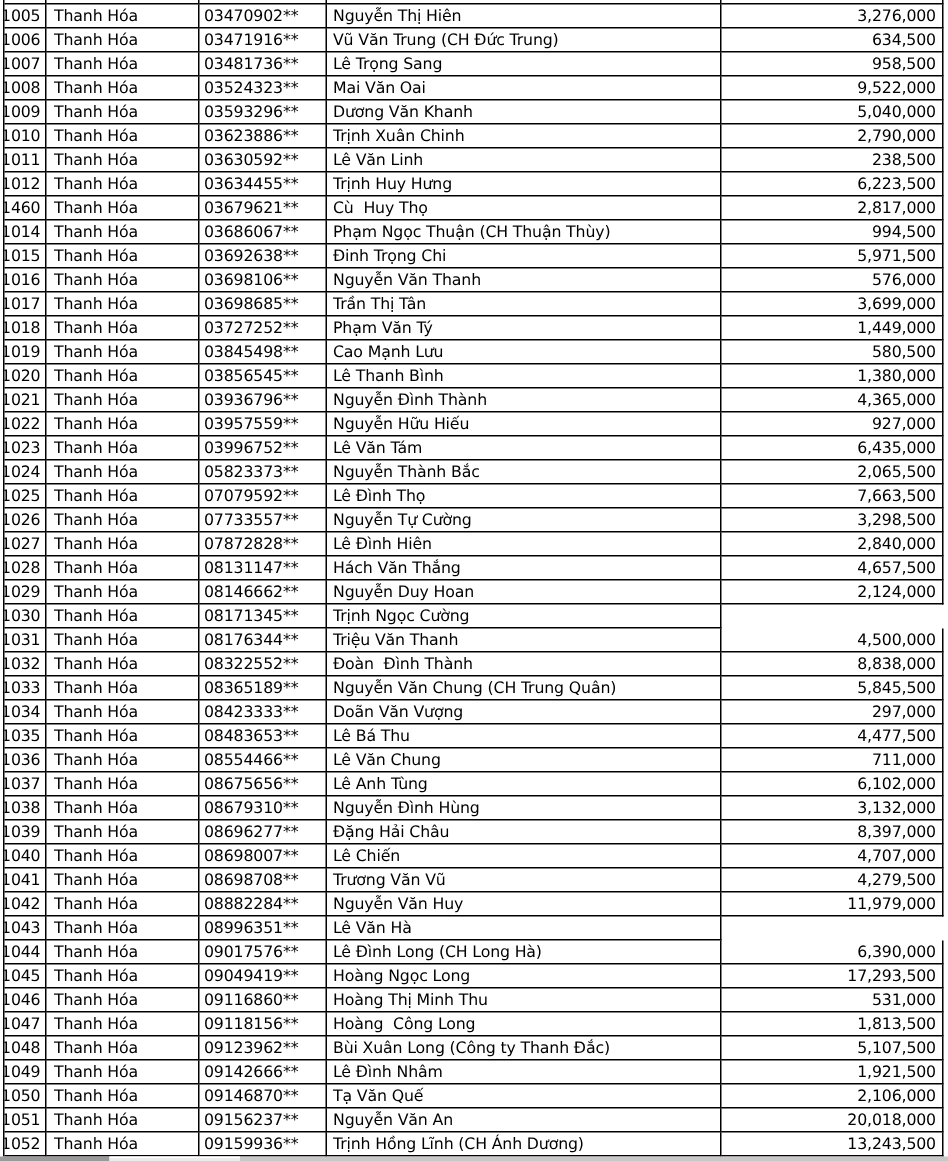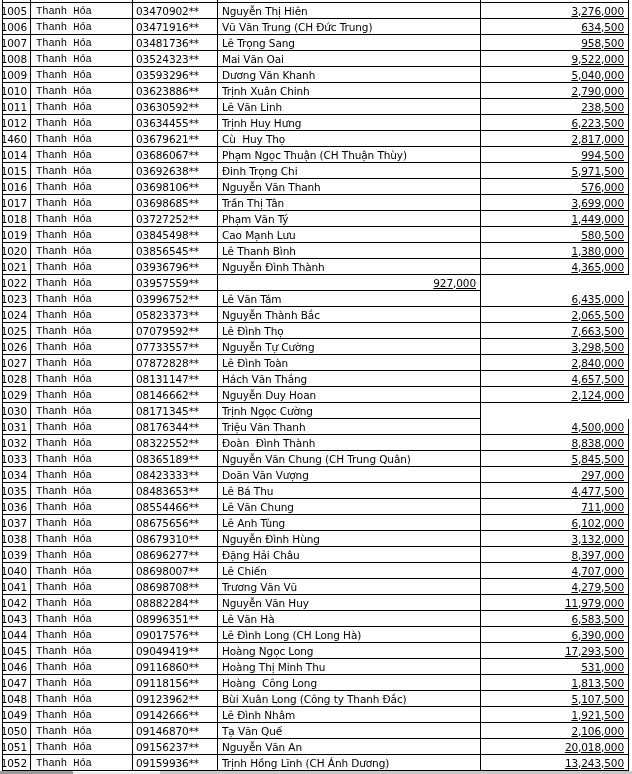--- a/index.html
+++ b/index.html
@@ -46,32 +46,30 @@
   }
   .partial-top .cell {
     border-bottom: 1px solid #000000;
   }
   .c-no {
     justify-content: flex-end;
     padding-right: 3px;
   }
   .c-prov {
     padding-left: 5px;
-    font-family: Liberation Mono, monospace;
   }
   .c-phone {
     padding-left: 3px;
   }
   .c-name {
     padding-left: 4px;
   }
   .c-amt {
     justify-content: flex-end;
     padding-right: 4px;
-    text-decoration: underline;
   }
   .bottom-strip {
     position: absolute;
     left: 0;
     top: 771px;
     width: 632px;
     height: 3px;
     display: flex;
   }
   .strip-seg1 { width: 73px;  height: 3px; background: #9a9a9a; }
@@ -206,20 +204,21 @@
     <div class="cell c-no">1021</div>
     <div class="cell c-prov">Thanh Hóa</div>
     <div class="cell c-phone">03936796**</div>
     <div class="cell c-name">Nguyễn Đình Thành</div>
     <div class="cell c-amt">4,365,000</div>
   </div>
       <div class="trow">
     <div class="cell c-no">1022</div>
     <div class="cell c-prov">Thanh Hóa</div>
     <div class="cell c-phone">03957559**</div>
+    <div class="cell c-name">Nguyễn Hữu Hiếu</div>
     <div class="cell c-amt">927,000</div>
   </div>
       <div class="trow">
     <div class="cell c-no">1023</div>
     <div class="cell c-prov">Thanh Hóa</div>
     <div class="cell c-phone">03996752**</div>
     <div class="cell c-name">Lê Văn Tám</div>
     <div class="cell c-amt">6,435,000</div>
   </div>
       <div class="trow">
@@ -240,21 +239,21 @@
     <div class="cell c-no">1026</div>
     <div class="cell c-prov">Thanh Hóa</div>
     <div class="cell c-phone">07733557**</div>
     <div class="cell c-name">Nguyễn Tự Cường</div>
     <div class="cell c-amt">3,298,500</div>
   </div>
       <div class="trow">
     <div class="cell c-no">1027</div>
     <div class="cell c-prov">Thanh Hóa</div>
     <div class="cell c-phone">07872828**</div>
-    <div class="cell c-name">Lê Đình Toàn</div>
+    <div class="cell c-name">Lê Đình Hiên</div>
     <div class="cell c-amt">2,840,000</div>
   </div>
       <div class="trow">
     <div class="cell c-no">1028</div>
     <div class="cell c-prov">Thanh Hóa</div>
     <div class="cell c-phone">08131147**</div>
     <div class="cell c-name">Hách Văn Thắng</div>
     <div class="cell c-amt">4,657,500</div>
   </div>
       <div class="trow">
@@ -352,21 +351,20 @@
     <div class="cell c-prov">Thanh Hóa</div>
     <div class="cell c-phone">08882284**</div>
     <div class="cell c-name">Nguyễn Văn Huy</div>
     <div class="cell c-amt">11,979,000</div>
   </div>
       <div class="trow">
     <div class="cell c-no">1043</div>
     <div class="cell c-prov">Thanh Hóa</div>
     <div class="cell c-phone">08996351**</div>
     <div class="cell c-name">Lê Văn Hà</div>
-    <div class="cell c-amt">6,583,500</div>
   </div>
       <div class="trow">
     <div class="cell c-no">1044</div>
     <div class="cell c-prov">Thanh Hóa</div>
     <div class="cell c-phone">09017576**</div>
     <div class="cell c-name">Lê Đình Long (CH Long Hà)</div>
     <div class="cell c-amt">6,390,000</div>
   </div>
       <div class="trow">
     <div class="cell c-no">1045</div>

